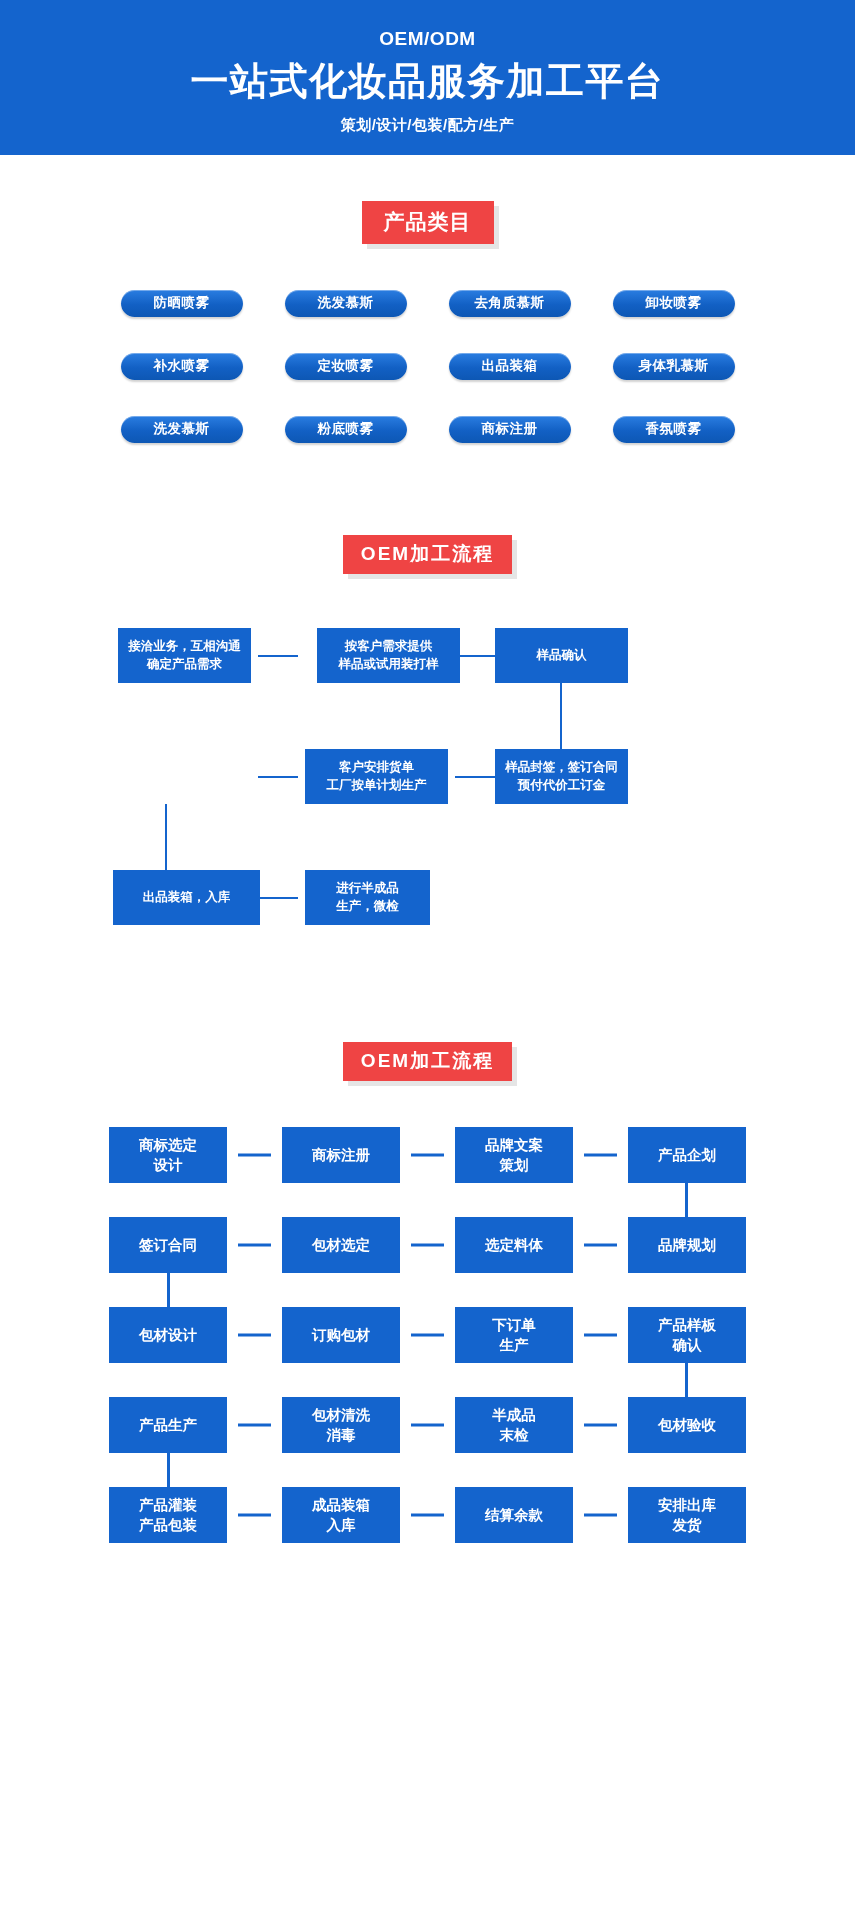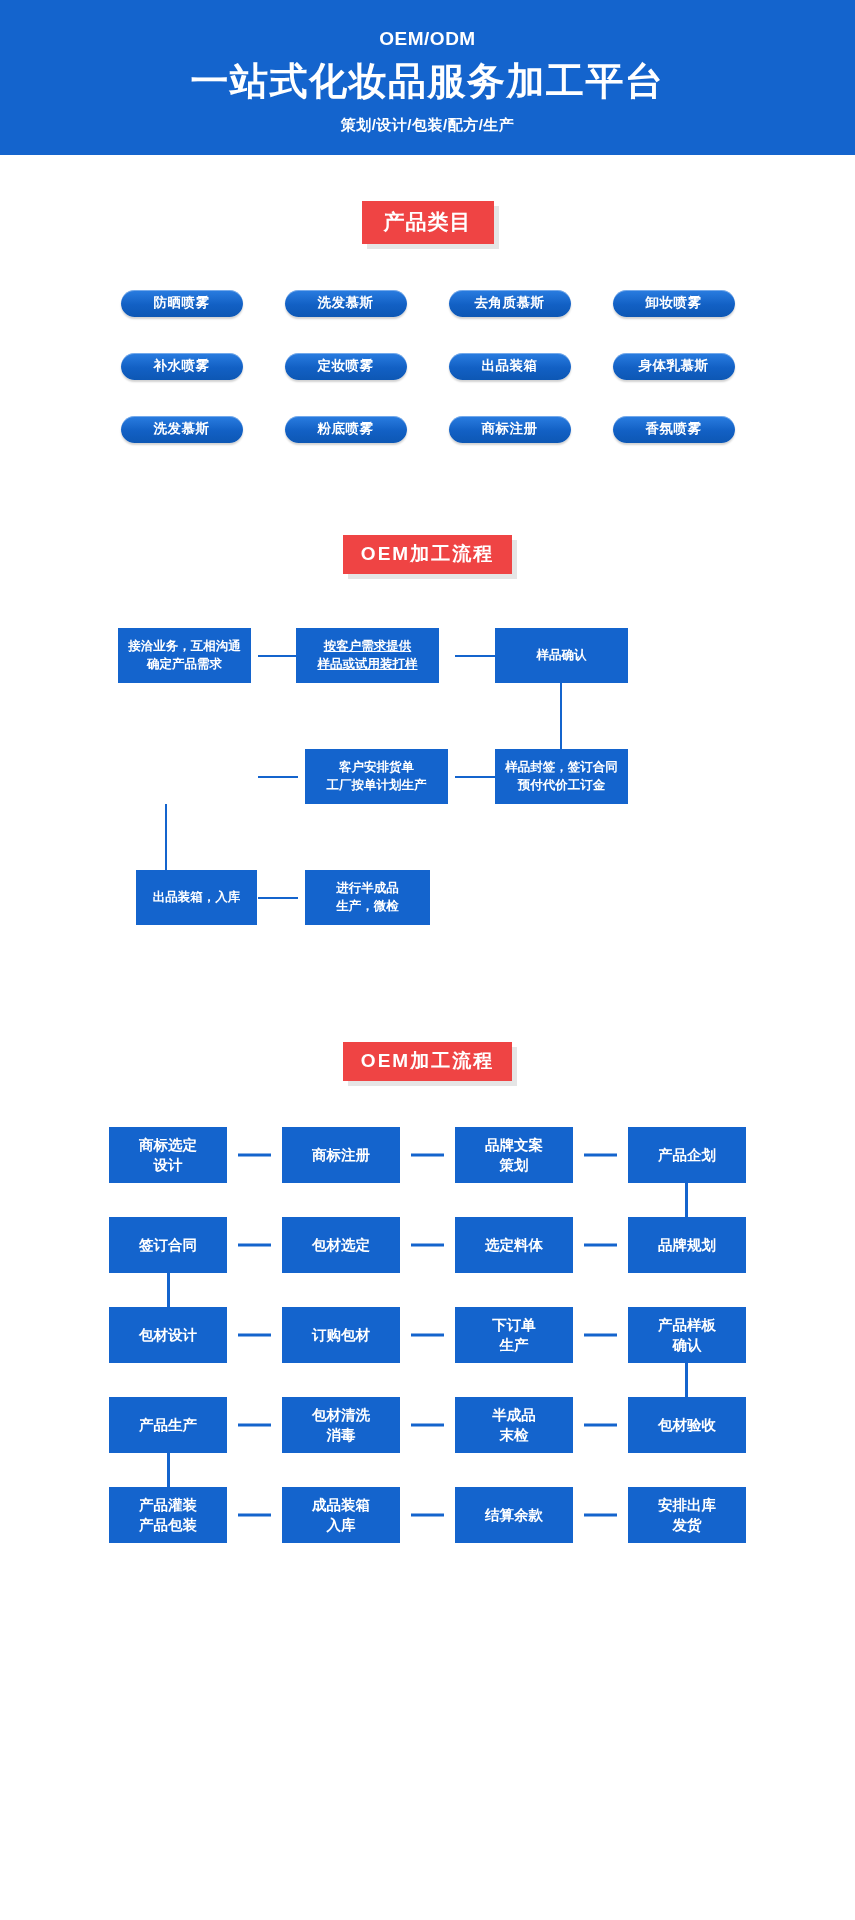--- a/index.html
+++ b/index.html
@@ -200,34 +200,34 @@
 <div class="spacer-lg"></div>
 <div class="section-head">
   <span class="section-chip small">OEM加工流程</span>
 </div>
 <div class="spacer-md"></div>
 
 <div class="flow1">
 
   <div class="fbox" style="left:118px; top:8px; width:133px; height:55px;">接洽业务，互相沟通<br>确定产品需求</div>
   <div class="hline" style="left:258px; top:35px; width:40px;"></div>
-  <div class="fbox" style="left:296px; top:8px; width:143px; height:55px;text-decoration:underline;">按客户需求提供<br>样品或试用装打样</div>
+  <div class="fbox" style="left:317px; top:8px; width:143px; height:55px;">按客户需求提供<br>样品或试用装打样</div>
   <div class="hline" style="left:455px; top:35px; width:40px;"></div>
   <div class="fbox" style="left:495px; top:8px; width:133px; height:55px;">样品确认</div>
 
   <div class="vline" style="left:560px; top:63px; height:66px;"></div>
 
   <div class="hline" style="left:258px; top:156px; width:40px;"></div>
   <div class="fbox" style="left:305px; top:129px; width:143px; height:55px;">客户安排货单<br>工厂按单计划生产</div>
   <div class="hline" style="left:455px; top:156px; width:40px;"></div>
   <div class="fbox" style="left:495px; top:129px; width:133px; height:55px;">样品封签，签订合同<br>预付代价工订金</div>
 
   <div class="vline" style="left:165px; top:184px; height:66px;"></div>
 
-  <div class="fbox" style="left:136px; top:250px; width:121px; height:55px;">出品装箱，入库</div>
+  <div class="fbox" style="left:113px; top:250px; width:147px; height:55px;">出品装箱，入库</div>
   <div class="hline" style="left:258px; top:277px; width:40px;"></div>
   <div class="fbox" style="left:305px; top:250px; width:125px; height:55px;">进行半成品<br>生产，微检</div>
 </div>
 
 <div class="spacer-lg"></div>
 <div class="section-head">
   <span class="section-chip small">OEM加工流程</span>
 </div>
 <div class="spacer-md"></div>
 

